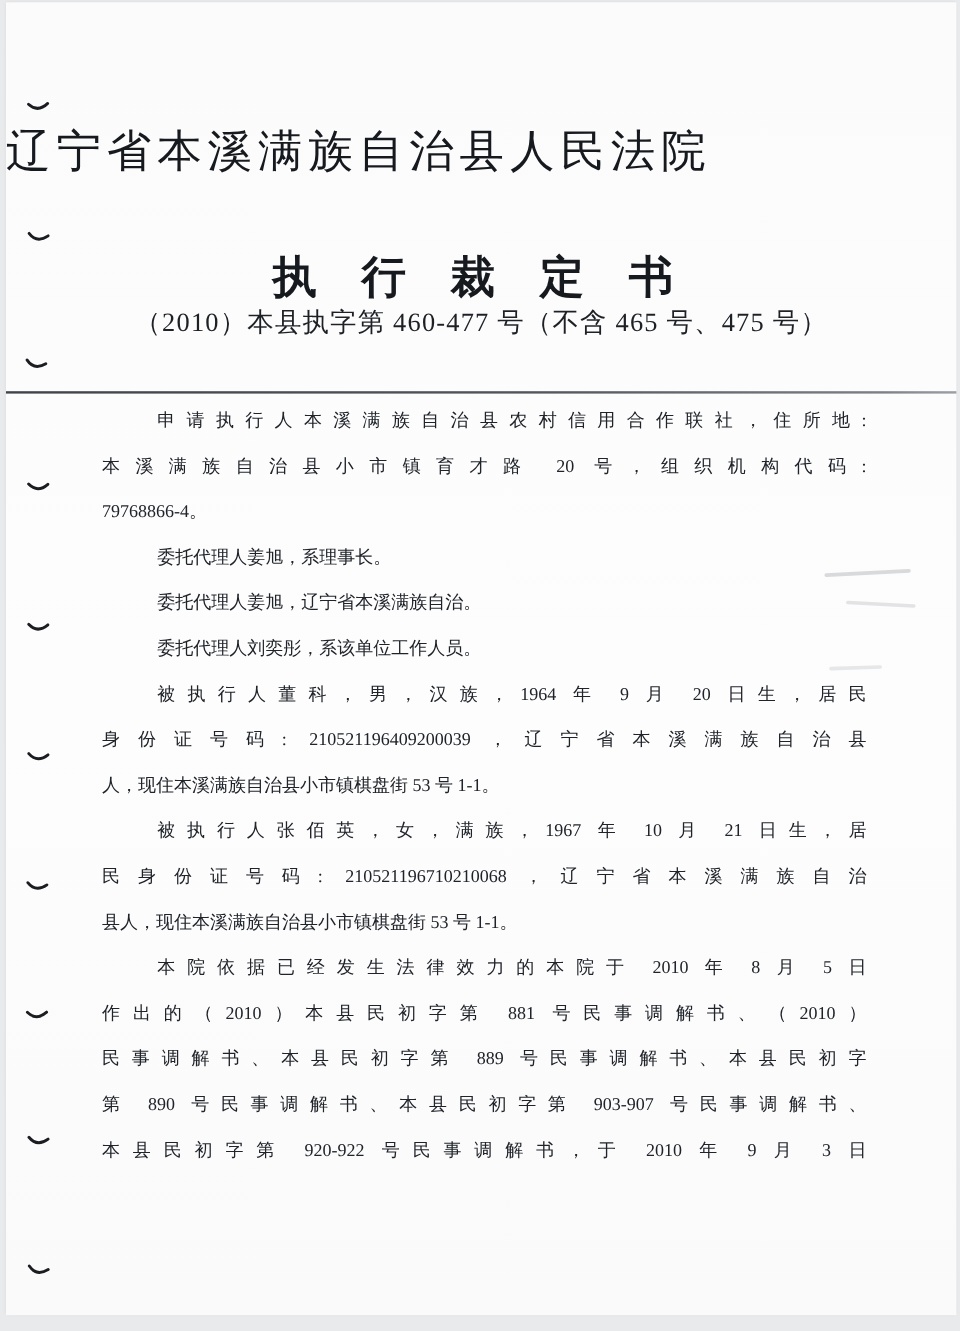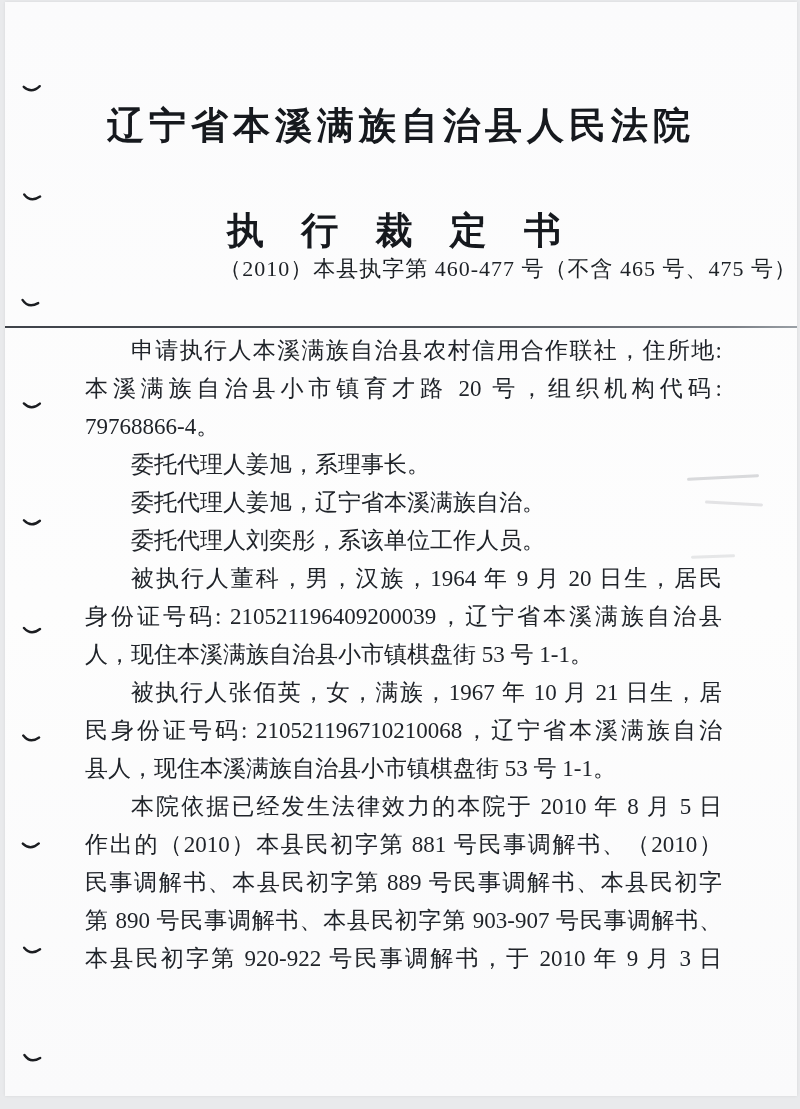--- a/index.html
+++ b/index.html
@@ -11,51 +11,50 @@
     position: relative;
   }
   .page {
     position: absolute;
     left: 5px; top: 2px; right: 3px; bottom: 13px;
     background: linear-gradient(180deg, #fbfbfc 0%, #fdfdfd 55%, #fafafb 100%);
     box-shadow: 0 0 3px rgba(0,0,0,0.08);
   }
   .court-name {
     position: absolute; top: 99px; left: 0; width: 100%;
-    text-align: center;
-    font-size: 37px; font-weight: bold;
+    font-size: 37px; font-weight: normal;
     letter-spacing: 5px;
     color: #16191e;
     white-space: nowrap;
   }
   .doc-title {
     position: absolute; top: 182px; left: 0; width: 100%;
     text-align: center;
     font-size: 37px; font-weight: bold;
     letter-spacing: 14px;
     color: #16191e;
     white-space: nowrap;
     margin-top: 22px;
   }
   .case-number {
     position: absolute; top: 252px; left: 0; width: 100%;
-    text-align: right;
+    text-align: center;
     font-size: 22px;
     letter-spacing: 1px;
     color: #1d2126;
     white-space: nowrap;
   }
   .rule {
     position: absolute; top: 324px; left: 0; right: 0;
     height: 2px;
     background: linear-gradient(90deg, #3f434a 0%, #51565d 55%, #7b8087 92%, #9aa0a6 100%);
   }
   .body-text {
     position: absolute; top: 330px; left: 80px; width: 637px;
-    font-size: 23px; line-height: 38px;
+    font-size: 15px; line-height: 38px;
     color: #20242a;
   }
   .line { height: 38px; white-space: nowrap; }
   .indent { text-indent: 46px; }
   .fill { text-align: justify; text-align-last: justify; white-space: normal; }
   
   .bmark {
     position: absolute; left: 17px;
     width: 20px; height: 12px;
   }

